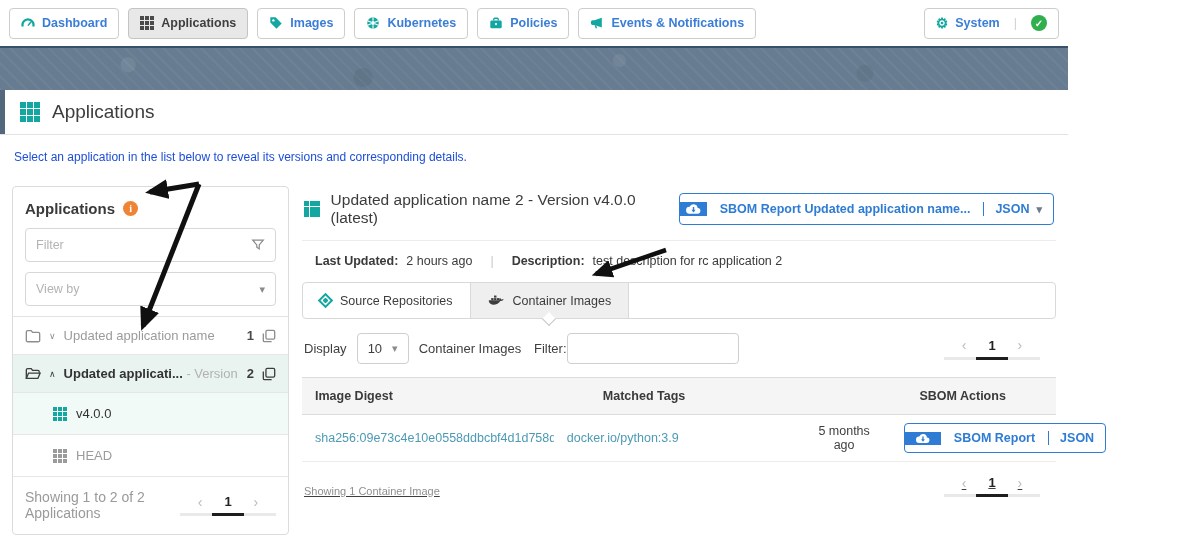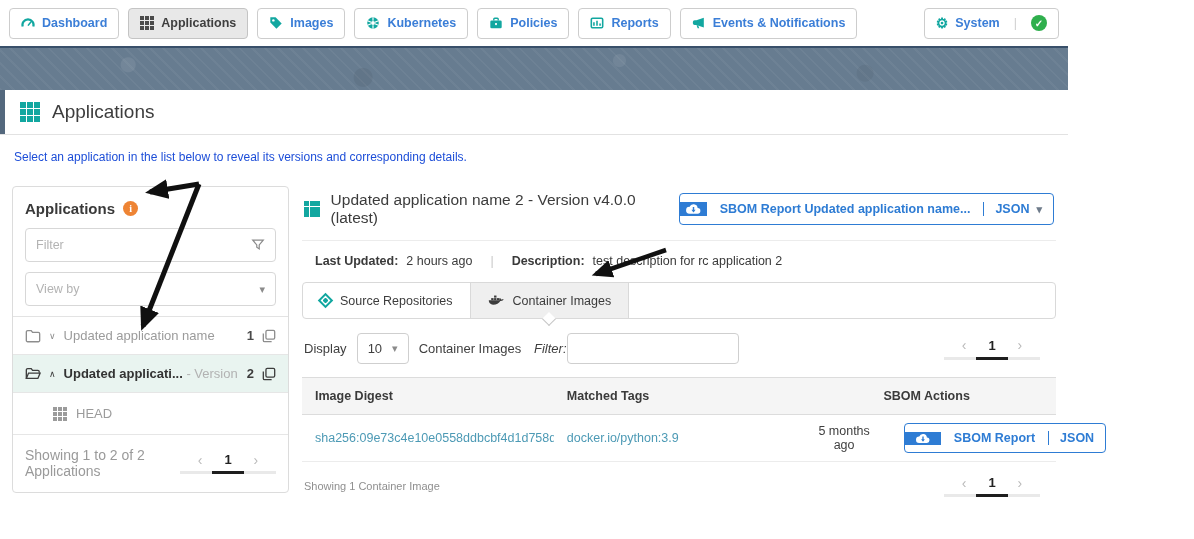--- a/index.html
+++ b/index.html
@@ -133,37 +133,37 @@
     border-bottom:1px solid #c6c6c6; transform:translateX(-50%) rotate(45deg); }
   .diamond-ico { display:inline-block; width:11px; height:11px; border:2px solid #12a7a0;
     transform:rotate(45deg); background:
       radial-gradient(circle at 50% 50%, #12a7a0 0 2px, transparent 2.5px); }
 
   .controls { display:flex; align-items:center; padding:1px 2px 13px; }
   .ctl-left { display:flex; align-items:center; gap:10px; }
   .select-box { display:flex; align-items:center; gap:10px; border:1px solid #cfcfcf;
     border-radius:4px; height:31px; padding:0 10px; cursor:pointer; }
   .ctl-mid { display:flex; align-items:center; margin-left:auto; margin-right:auto;
-    transform:translateX(-60px);font-style:italic; }
+    transform:translateX(-60px); }
   .filter-input { width:172px; height:31px; border:1px solid #cfcfcf; border-radius:4px;
     padding:0 8px; font:inherit; outline:none; }
   .ctl-right { margin-left:auto; padding-right:14px; }
 
   .tbl { border-top:1px solid #dcdcdc; }
-  .tbl-head { display:flex; background:#f5f5f5; border-bottom:1px solid #dcdcdc; }
+  .tbl-head { display:flex; background:#f5f5f5; border-bottom:1px solid #dcdcdc;gap:36px; }
   .th { padding:11px 13px; font-weight:700; font-size:12.5px; color:#3a3a3a; }
   .c1 { flex:0 0 33.4%; } .c2 { flex:0 0 32.3%; } .c3 { flex:0 0 12.4%; text-align:center; }
   .c4 { flex:1; text-align:center; }
   .th.sorted { background:#fff; border-left:1px solid #dcdcdc; border-right:1px solid #dcdcdc;
     border-bottom:3px solid #4f4f4f; margin-bottom:-1px; }
   .tbl-row { display:flex; align-items:center; border-bottom:1px solid #ececec; min-height:44px; }
   .td { padding:8px 13px; font-size:12.5px; }
   .link { color:#4d9ab5; cursor:pointer; text-decoration:none; }
   .digest-cell { display:flex; align-items:center; gap:8px; white-space:nowrap; overflow:hidden; }
-  .dt-foot { display:flex; align-items:center; justify-content:space-between; padding:13px 2px 10px; }
+  .dt-foot { display:flex; align-items:flex-end; justify-content:space-between; padding:13px 2px 10px;text-decoration:underline; }
   .dt-foot .sum { font-size:11px; color:#8f8f8f; }
   .dt-foot .pager { padding-right:14px; }
 
   .copy-svg { flex:0 0 auto; }
 
   
   .annot { position:absolute; inset:0; width:1194px; height:539px; pointer-events:none; z-index:40; }
 </style>
 </head>
 <body>
@@ -208,29 +208,20 @@
       <button class="nav-btn">
         <svg class="glyph" width="14" height="14" viewBox="0 0 16 16">
             <rect x="1.5" y="5" width="13" height="9" rx="1.5" fill="#12a7a0"></rect>
             <path d="M5.5 5 V3.5 a1 1 0 0 1 1-1 h3 a1 1 0 0 1 1 1 V5" fill="none" stroke="#12a7a0" stroke-width="1.6"></path>
             <rect x="7" y="8" width="2" height="2.4" fill="#fff"></rect>
           </svg>
         <span>Policies</span>
       </button>
       <button class="nav-btn">
         <svg class="glyph" width="14" height="14" viewBox="0 0 16 16">
-            <rect x="1.5" y="2.5" width="13" height="11" rx="1.5" fill="none" stroke="#12a7a0" stroke-width="1.8"></rect>
-            <line x1="4.5" y1="11" x2="4.5" y2="7" stroke="#12a7a0" stroke-width="1.8"></line>
-            <line x1="8" y1="11" x2="8" y2="5.5" stroke="#12a7a0" stroke-width="1.8"></line>
-            <line x1="11.5" y1="11" x2="11.5" y2="8.5" stroke="#12a7a0" stroke-width="1.8"></line>
-          </svg>
-        <span>Reports</span>
-      </button>
-      <button class="nav-btn">
-        <svg class="glyph" width="14" height="14" viewBox="0 0 16 16">
             <path d="M13.5 2 v11 L5 10.2 H3 a2 2 0 0 1 -2 -2 V6.8 a2 2 0 0 1 2 -2 h2 z" fill="#12a7a0"></path>
             <path d="M5.2 10.5 L6.5 14 H8.3 L7 10.5z" fill="#12a7a0"></path>
           </svg>
         <span>Events &amp; Notifications</span>
       </button>
     </div>
     <button class="nav-btn">
       <span class="glyph">⚙</span>
       <span>System</span>
       <span class="sys-divider">|</span>
@@ -285,20 +276,24 @@
             </svg>
           <span class="tree-chev" style="color:#3d3d3d">∧</span>
           <span class="lbl"><span class="name-strong">Updated applicati...</span><span class="name-suffix"> - Version v4.0.0</span></span>
           <span class="cnt">2</span>
           <svg class="copy-svg" width="14" height="14" viewBox="0 0 16 16">
               <rect x="4.5" y="1.5" width="10" height="10" rx="1.5" fill="none" stroke="#3d3d3d" stroke-width="1.5"></rect>
               <path d="M11 14.5 h-8 a1.5 1.5 0 0 1 -1.5 -1.5 v-8" fill="none" stroke="#3d3d3d" stroke-width="1.5"></path>
             </svg>
         </div>
 
+        <div class="sb-ver active">
+          <span class="grid-ico teal"></span>
+          <span>v4.0.0</span>
+        </div>
         <div class="sb-ver muted">
           <span class="grid-ico gray"></span>
           <span>HEAD</span>
         </div>
       </div>
 
       <div class="sb-foot">
         <span class="sum">Showing 1 to 2 of 2 Applications</span>
         <div class="pager">
           <div class="pager-row">

